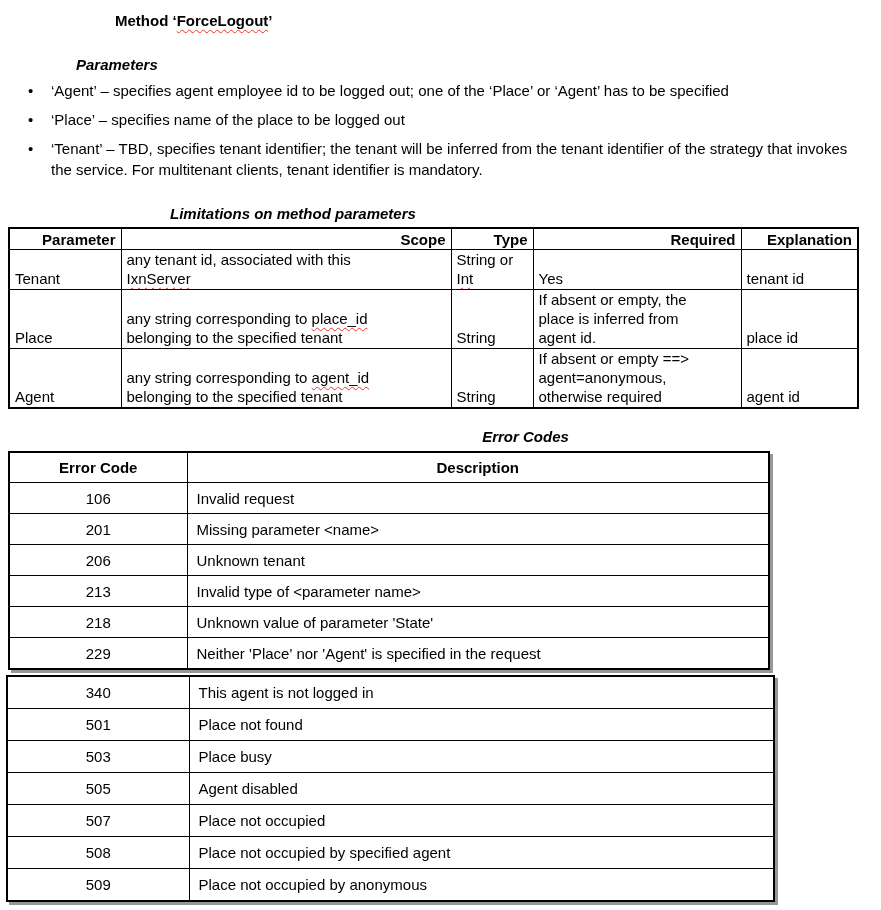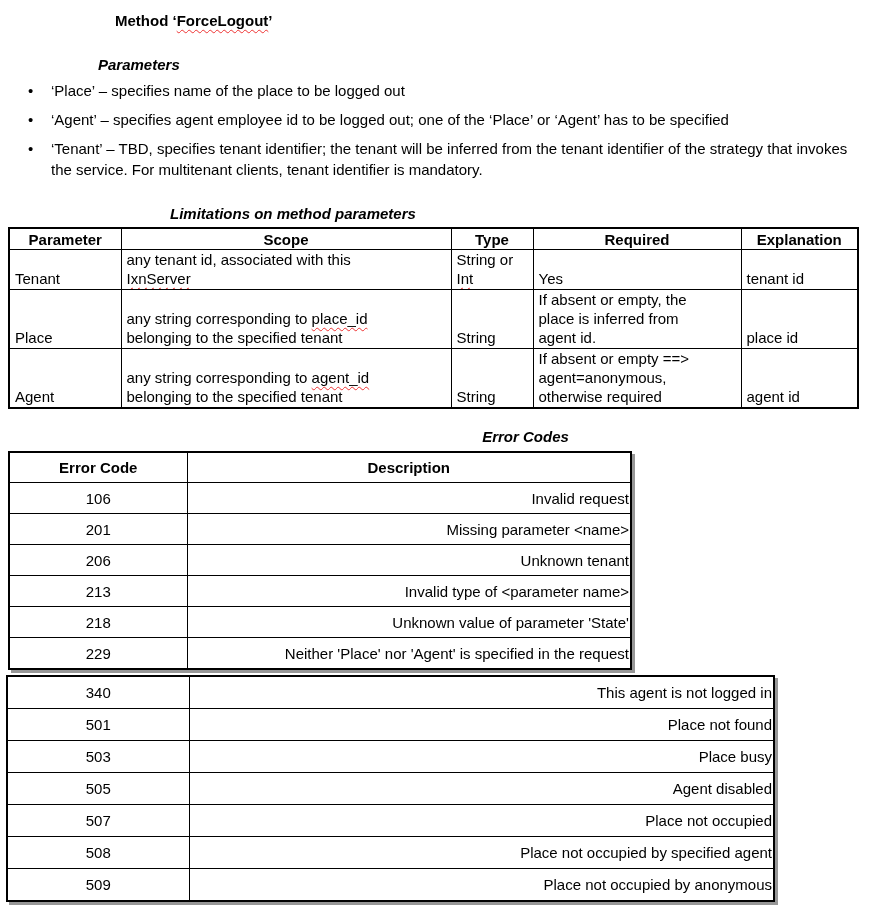--- a/index.html
+++ b/index.html
@@ -17,21 +17,21 @@
   .sq {
     text-decoration-line:underline;
     text-decoration-style:wavy;
     text-decoration-color:#e33;
     text-decoration-thickness:1px;
     text-underline-offset:3px;
   }
   .h2 {
     font-size:15px; font-weight:bold; font-style:italic; line-height:17px;
   }
-  .h-params { margin:26px 0 0 98px; }
+  .h-params { margin:26px 0 0 76px; }
   .h-limit  { margin:25px 0 0 170px; }
   .h-errors { margin:19px 0 0 170px;text-align:center; }
   ul.bullets { list-style:none; margin:7px 0 0 0; padding:0; }
   ul.bullets li {
     position:relative; padding-left:51px; padding-right:10px;
     margin-bottom:8px; font-size:15px; line-height:21px;
   }
   ul.bullets li::before {
     content:"\2022"; position:absolute; left:28px; top:0;
     font-size:15px;
@@ -39,54 +39,54 @@
   table { border-collapse:collapse; table-layout:fixed; background:#fff; }
   
   .t-limit {
     margin:5px 0 0 8px; width:849px;
     border:2px solid #000;
   }
   .t-limit th, .t-limit td {
     border:1px solid #000; font-size:15px; padding:0 5px;
     overflow:hidden;
   }
-  .t-limit th { text-align:center; height:20px; vertical-align:middle; }
+  .t-limit th { text-align:right; height:20px; vertical-align:middle; }
   .t-limit td { vertical-align:bottom; line-height:19px; padding-bottom:1px;margin-top:48px; }
   .t-limit .r0 { height:38px; }
   .t-limit .r1 { height:57px; }
   .t-limit .r2 { height:56px; }
   .pre { white-space:pre-line; }
   
   .t-err {
     border:2px solid #000;
     box-shadow:3px 3px 0 #979797;
   }
   .t-err th, .t-err td { border:1px solid #000; font-size:15px; overflow:hidden; }
   .t-err th { height:27px; text-align:center; vertical-align:middle; font-weight:bold; }
   .t-err td { height:28px; vertical-align:middle; }
   .t-err td.code { text-align:center;margin-top:12px; }
-  .t-err td.desc { text-align:right; padding-left:9px; }
-  .t-err1 { margin:6px 0 0 8px; width:624px; }
+  .t-err td.desc { text-align:left; padding-left:9px; }
+  .t-err1 { margin:6px 0 0 8px; width:762px; }
   .t-err1 col.c1 { width:178px; }
   .t-err2 { margin:5px 0 0 6px; width:769px; }
   .t-err2 col.c1 { width:182px; }
   .t-err2 td { height:29px; }
 </style>
 </head>
 <body>
 
 <div>
 
   <div class="doc-title"><span>Method ‘</span><span class="sq">ForceLogout</span><span>’</span></div>
 
   <div class="h2 h-params">Parameters</div>
 
   <ul class="bullets">
+    <li>‘Agent’ – specifies agent employee id to be logged out; one of the ‘Place’ or ‘Agent’ has to be specified</li>
     <li>‘Place’ – specifies name of the place to be logged out</li>
-    <li>‘Agent’ – specifies agent employee id to be logged out; one of the ‘Place’ or ‘Agent’ has to be specified</li>
     <li>‘Tenant’ – TBD, specifies tenant identifier; the tenant will be inferred from the tenant identifier of the strategy that invokes the service. For multitenant clients, tenant identifier is mandatory.</li>
   </ul>
 
   <div class="h2 h-limit">Limitations on method parameters</div>
 
   <table class="t-limit">
     <colgroup>
       <col style="width:112px">
         <col style="width:330px">
         <col style="width:82px">

